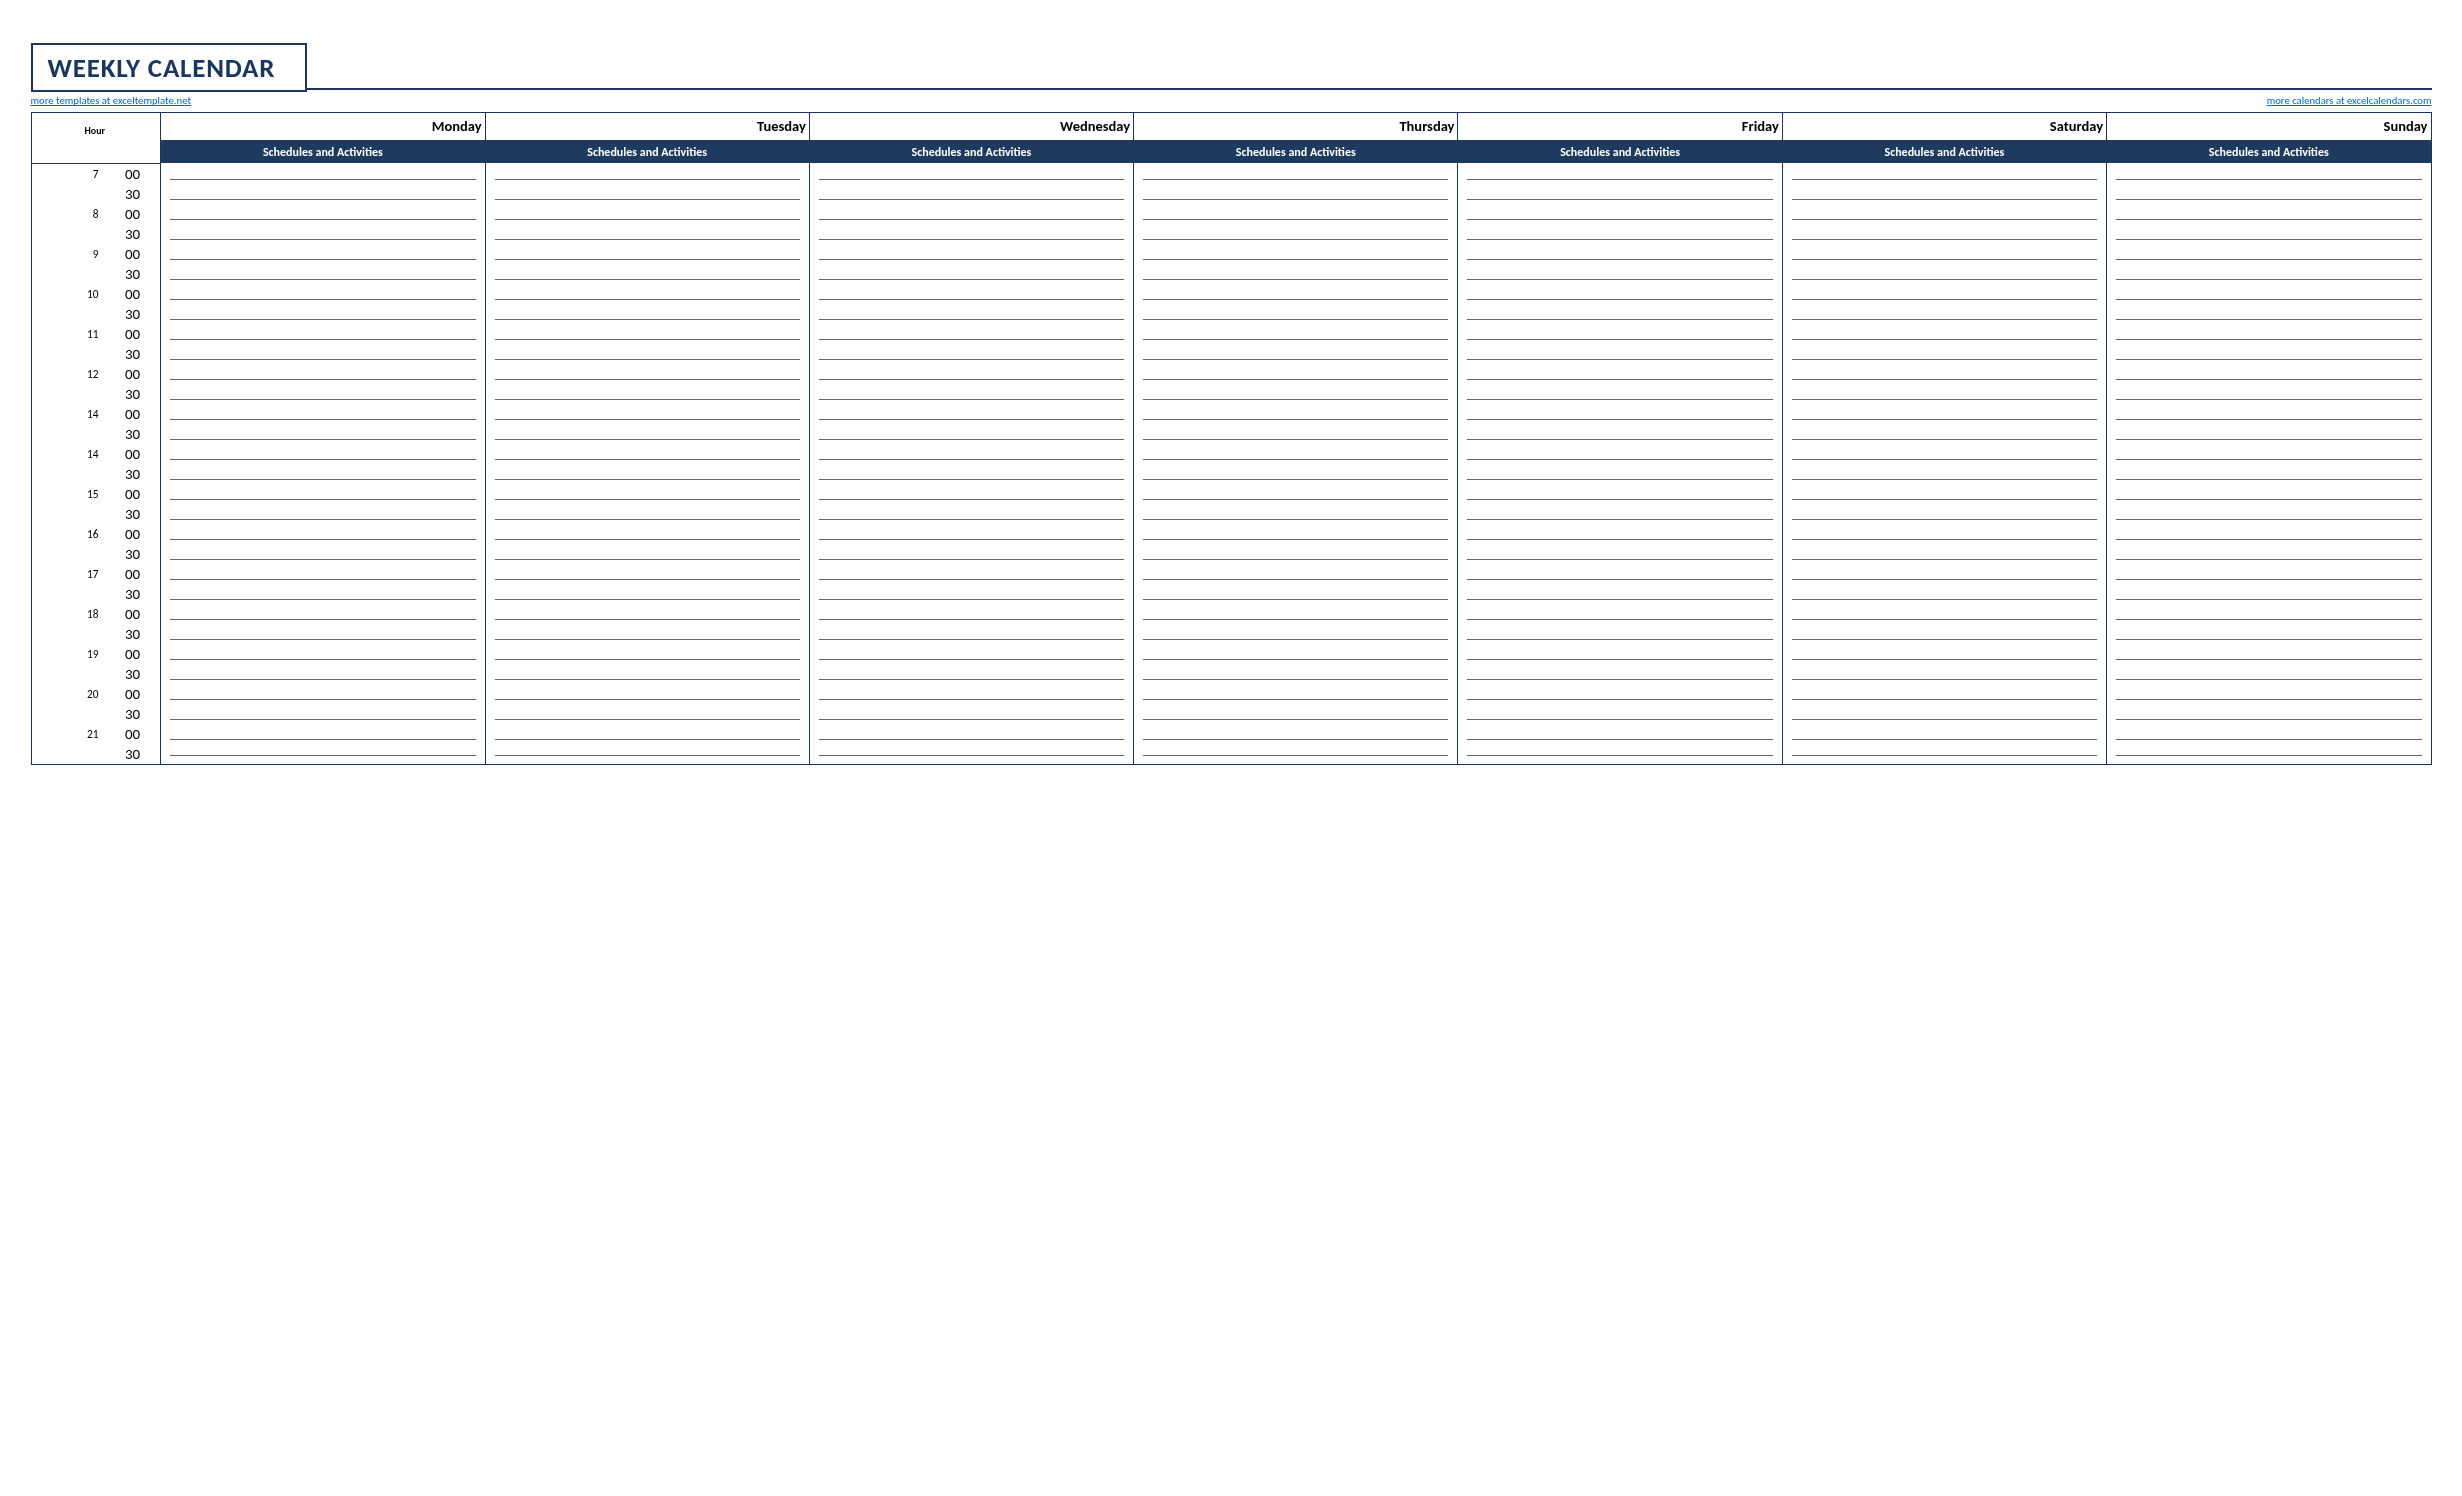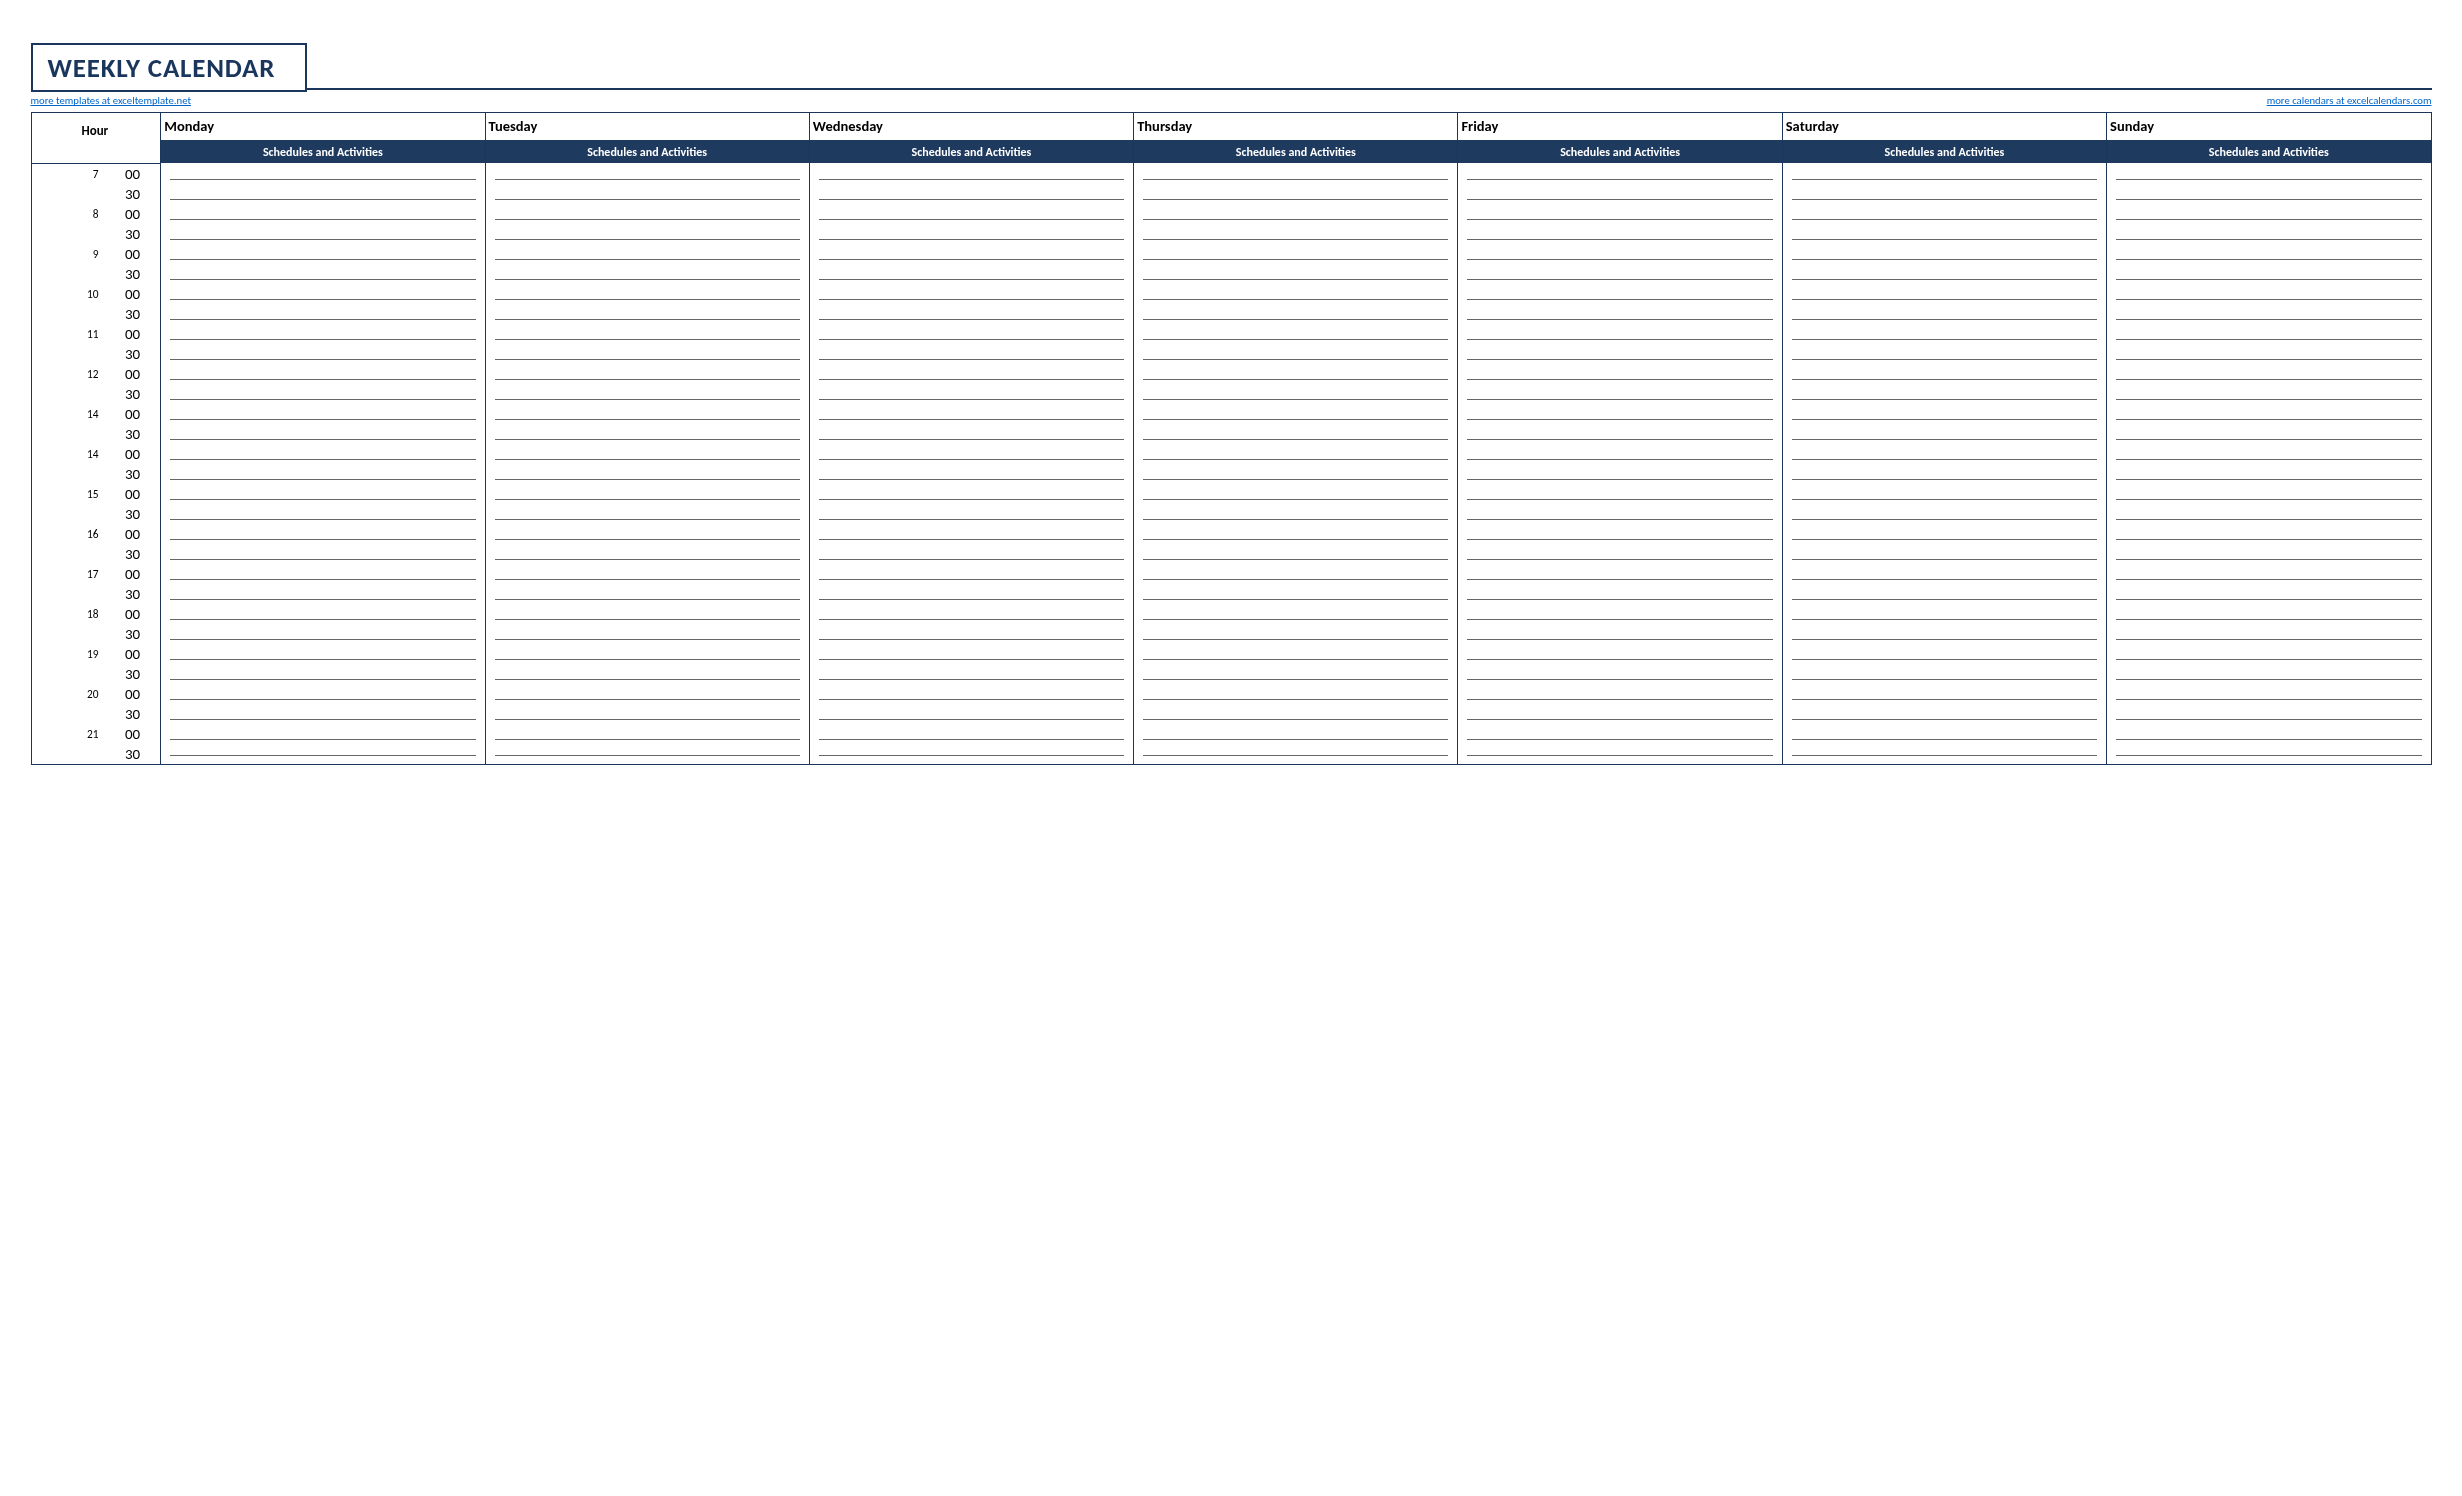--- a/index.html
+++ b/index.html
@@ -51,35 +51,35 @@
     width: 100%;
     border-collapse: collapse;
     table-layout: fixed;
   }
   table.cal col.hourcol  { width: 3%; }
   table.cal col.mincol   { width: 2.4%; }
   table.cal col.daycol   { width: 13.5%; }
 
   th.hour-head {
     border: 1.5px solid #1a365d;
-    font-size: 13px;
+    font-size: 10px;
     font-weight: 700;
     padding: 6px 3px 21px 1px;
     vertical-align: middle;
     text-align: center;
     background:#fff;
   }
   th.day-head {
     border-top: 1.5px solid #1a365d;
     border-left: 1.5px solid #1a365d;
     border-right: 1.5px solid #1a365d;
     font-size: 14.5px;
     font-weight: 700;
     padding: 4.6px 3px;
-    text-align: left;
+    text-align: right;
     background:#fff;
   }
   th.sub-head {
     background: #1f3a5f;
     color: #ffffff;
     font-size: 12px;
     font-weight: 700;
     padding: 4.6px 3px;
     text-align: center;
     border-left: 1.5px solid #1a365d;

